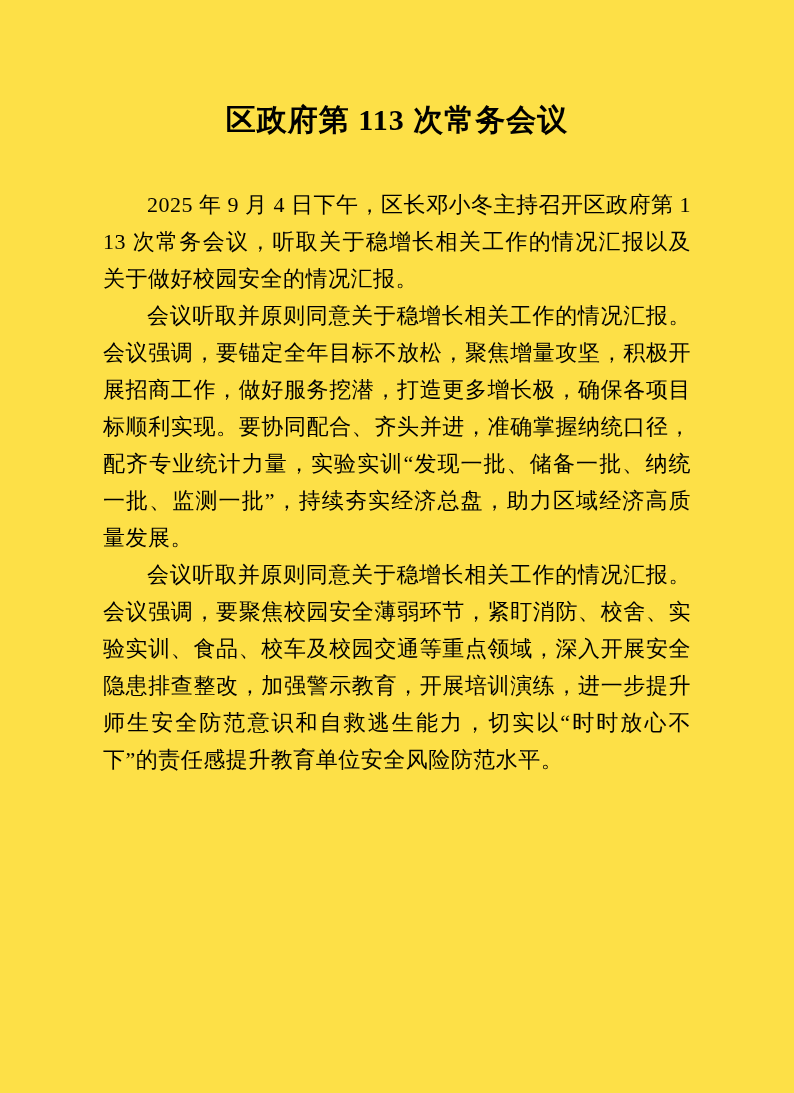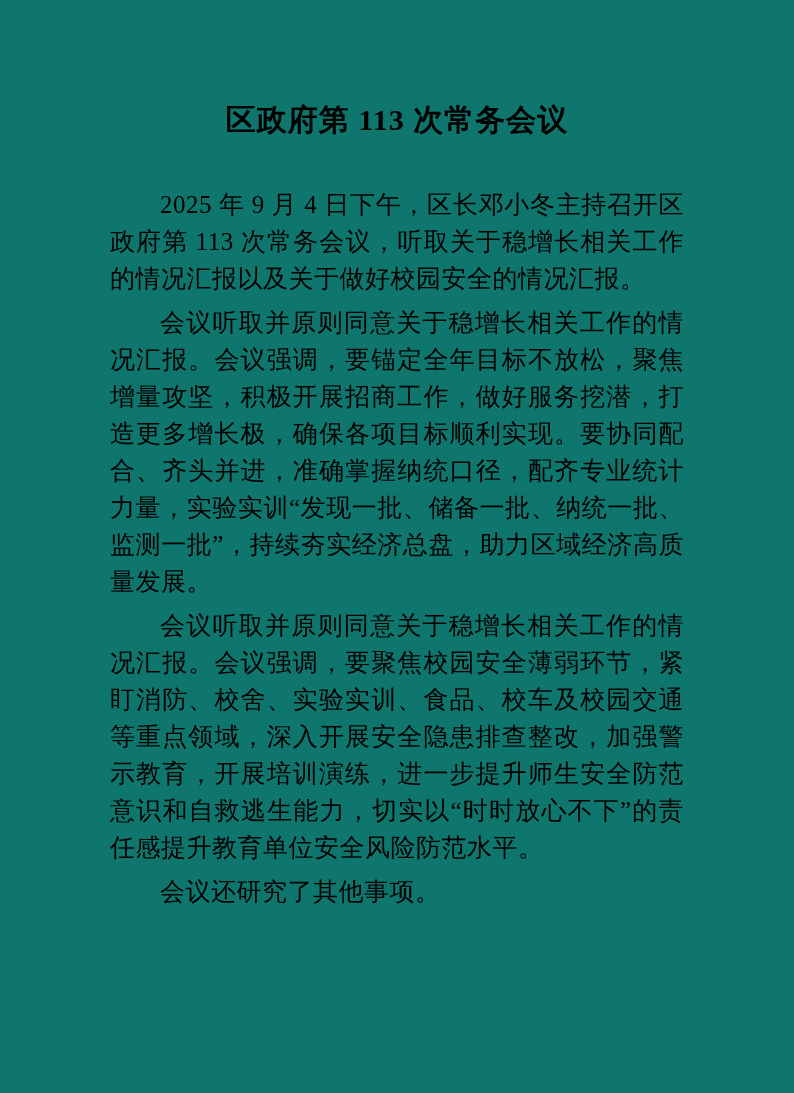--- a/index.html
+++ b/index.html
@@ -5,53 +5,52 @@
   html, body {
     margin: 0;
     padding: 0;
     background: #ffffff;
   }
   .page {
     position: relative;
     width: 794px;
     height: 1093px;
     margin: 0 auto;
-    background: #0f766e;
+    background: #fde047;
     overflow: hidden;
     box-sizing: border-box;
     padding: 100px 103px 0 103px;
     font-family: "Liberation Serif", "DejaVu Serif", serif;
     color: #000000;
   }
   .title {
     margin: 0 0 46px 0;
     font-size: 30px;
     line-height: 40px;
     font-weight: bold;
     text-align: center;
     letter-spacing: 1px;
     font-family: "Liberation Serif", "DejaVu Serif", serif;
   }
   .para {
-    margin: 7px;
-    font-size: 25px;
+    margin: 0;
+    font-size: 22px;
     line-height: 37px;
     text-align: justify;
     text-justify: inter-ideograph;
     text-indent: 2em;
     word-break: break-all;
     letter-spacing: 0.5px;
   }
 </style>
 </head>
 <body>
 
 <div class="page">
   <h1 class="title">区政府第 113 次常务会议</h1>
 
   <p class="para">2025 年 9 月 4 日下午，区长邓小冬主持召开区政府第 113 次常务会议，听取关于稳增长相关工作的情况汇报以及关于做好校园安全的情况汇报。</p>
 
   <p class="para">会议听取并原则同意关于稳增长相关工作的情况汇报。会议强调，要锚定全年目标不放松，聚焦增量攻坚，积极开展招商工作，做好服务挖潜，打造更多增长极，确保各项目标顺利实现。要协同配合、齐头并进，准确掌握纳统口径，配齐专业统计力量，实验实训“发现一批、储备一批、纳统一批、监测一批”，持续夯实经济总盘，助力区域经济高质量发展。</p>
 
   <p class="para">会议听取并原则同意关于稳增长相关工作的情况汇报。会议强调，要聚焦校园安全薄弱环节，紧盯消防、校舍、实验实训、食品、校车及校园交通等重点领域，深入开展安全隐患排查整改，加强警示教育，开展培训演练，进一步提升师生安全防范意识和自救逃生能力，切实以“时时放心不下”的责任感提升教育单位安全风险防范水平。</p>
 
-  <p class="para">会议还研究了其他事项。</p>
 </div>
 
 </body></html>

